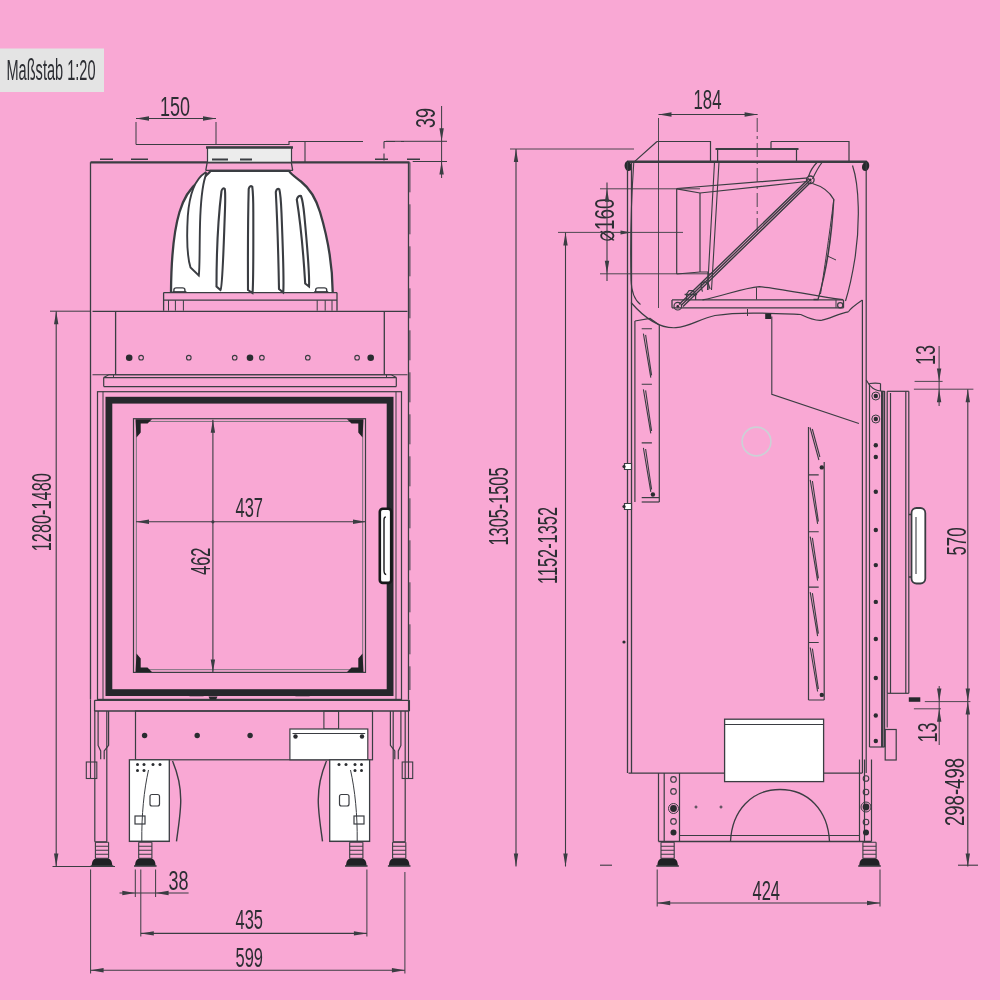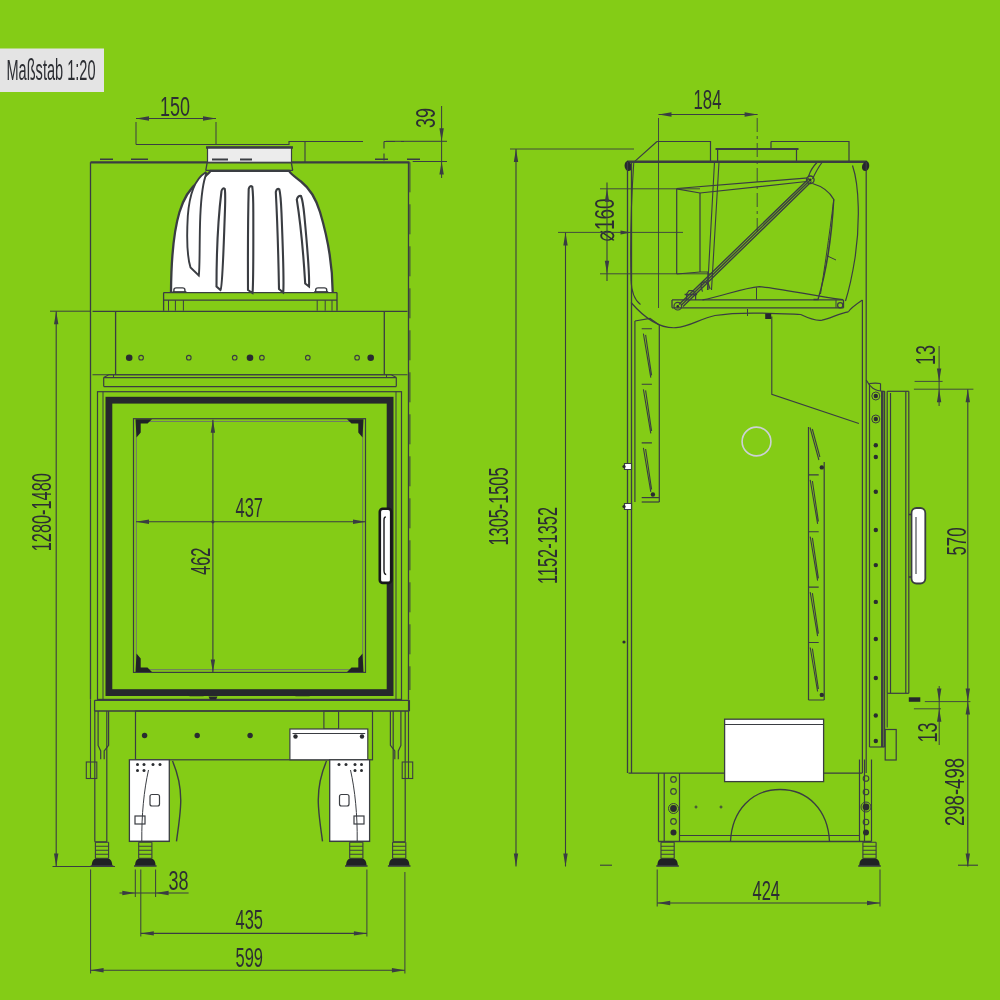--- a/index.html
+++ b/index.html
@@ -1,16 +1,16 @@
 <!DOCTYPE html>
 <html><head>
 <meta charset="utf-8">
 <style>
   html,body{margin:0;padding:0;background:#ffffff;}
-  #page{width:1000px;height:1000px;position:relative;background:#84cc16;overflow:hidden;}
+  #page{width:1000px;height:1000px;position:relative;background:#f9a8d4;overflow:hidden;}
   svg{position:absolute;top:0;left:0;}
   text{font-family:"Liberation Sans",sans-serif;fill:#2c2e33;}
 </style>
 </head>
 <body>
 <div id="page">
 <svg width="1000" height="1000" viewBox="0 0 1000 1000">
 <g fill="none" stroke="#3a3d42" stroke-width="1.2">
 
 <g>

